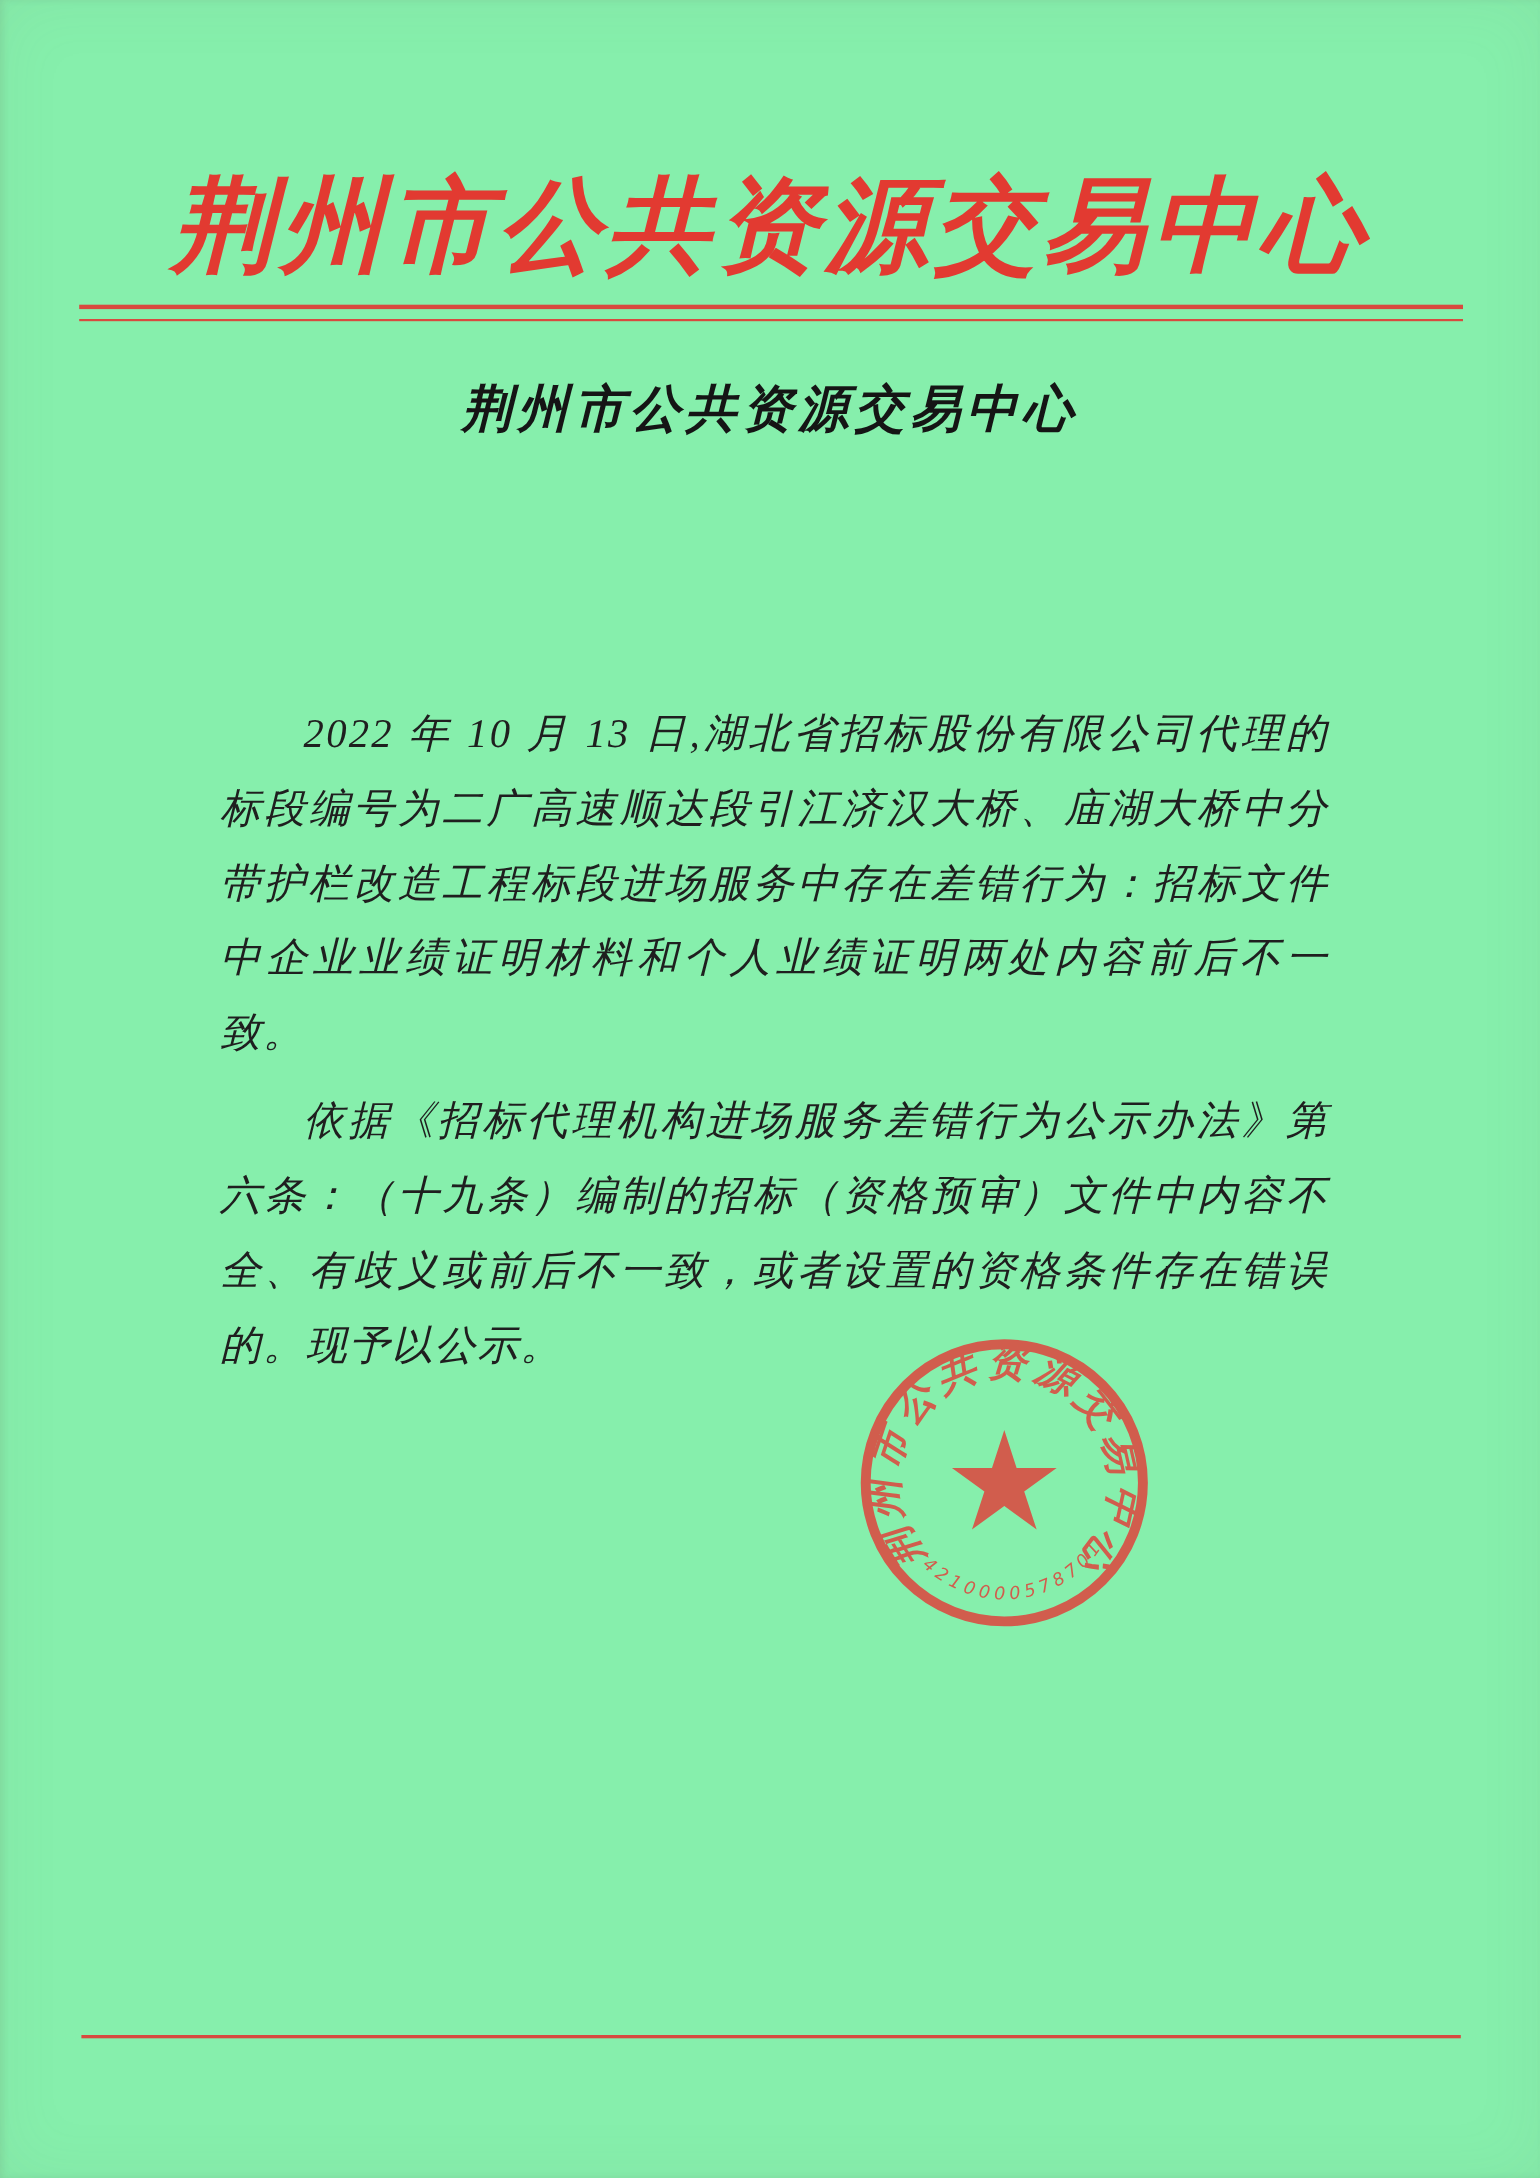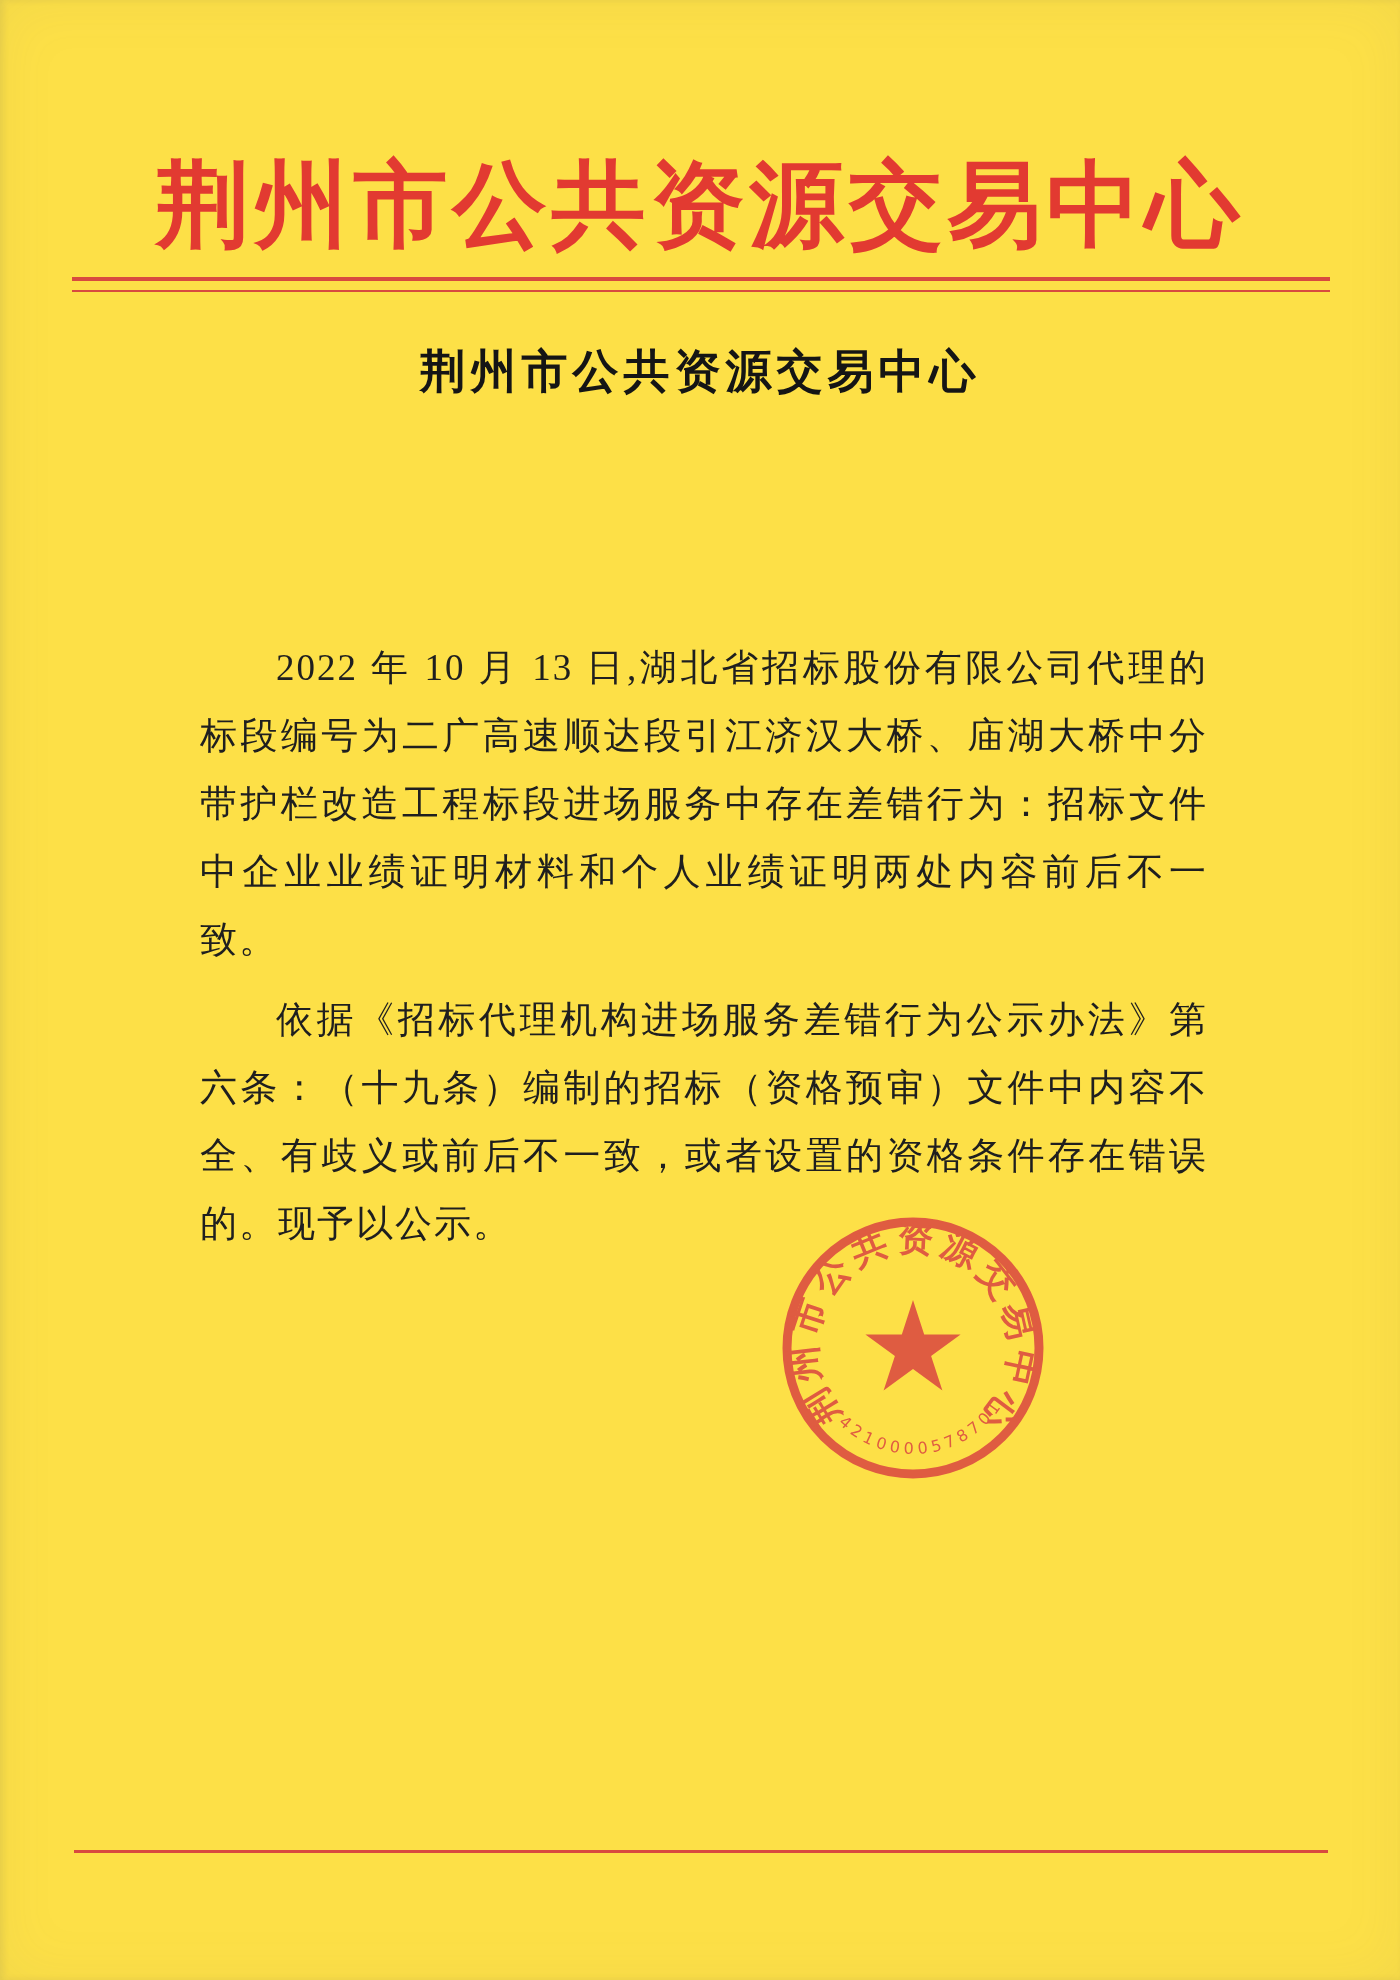--- a/index.html
+++ b/index.html
@@ -5,22 +5,23 @@
   html,body{margin:0;padding:0;}
   body{
     width:1400px;height:1980px;
     background:#fdfdfc;
     font-family:"Liberation Serif","DejaVu Serif",serif;
     position:relative;
     overflow:hidden;
   }
   .page{
     position:absolute;inset:0;
-    background:#fde047;
+    background:#86efac;
     box-shadow:inset 0 0 60px rgba(120,110,100,0.08), inset 3px 0 6px rgba(100,95,90,0.12);
+    font-style:italic;
   }
   .letterhead{
     position:absolute;top:142px;left:0;width:100%;
     text-align:center;
     font-size:94px;font-weight:700;
     letter-spacing:5px;
     color:#e23a31;
     white-space:nowrap;
   }
   .rule{position:absolute;left:72px;right:70px;background:#d84a3f;}

